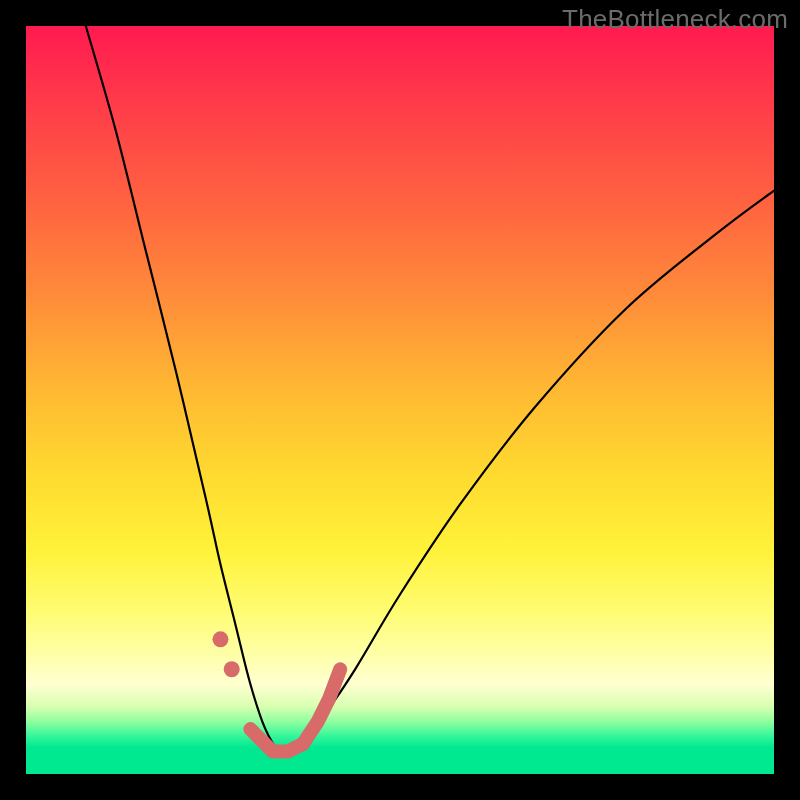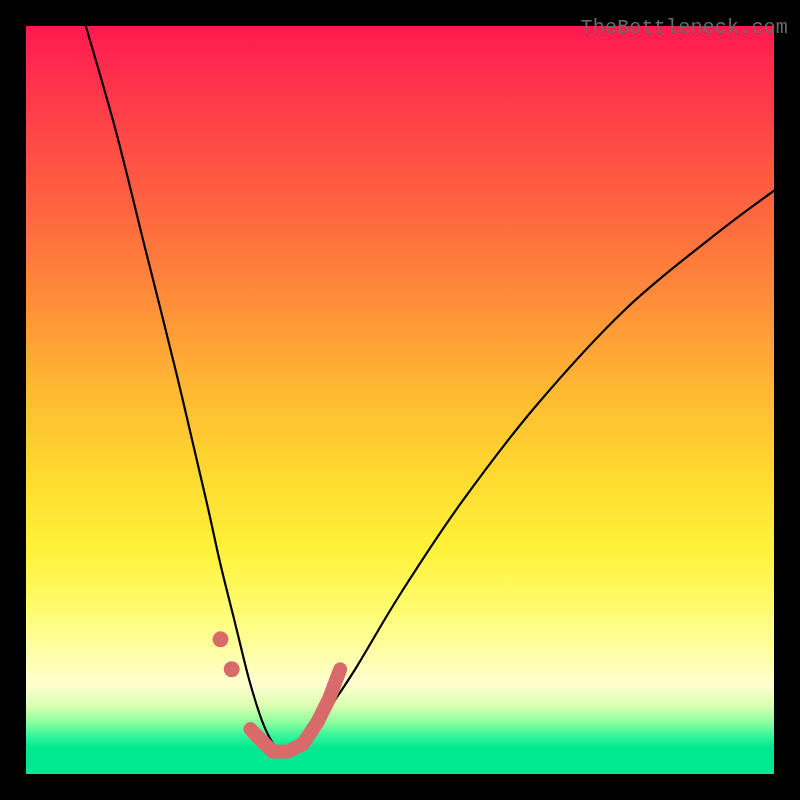--- a/index.html
+++ b/index.html
@@ -12,28 +12,27 @@
     font-family: Arial, Helvetica, sans-serif;
   }
   .frame {
     position: relative;
     width: 800px;
     height: 800px;
     background: #000;
   }
   .watermark {
     position: absolute;
-    top: 16px;
+    top: 4px;
     right: 12px;
     color: #6b6b6b;
-    font-size: 20px;
+    font-size: 26px;
     font-weight: 500;
     letter-spacing: 0.2px;
     z-index: 20;
-    font-family: Liberation Mono, monospace;
   }
   .plot-area {
     position: absolute;
     left: 26px;
     top: 26px;
     width: 748px;
     height: 748px;
     
     background: linear-gradient(
       to bottom,

